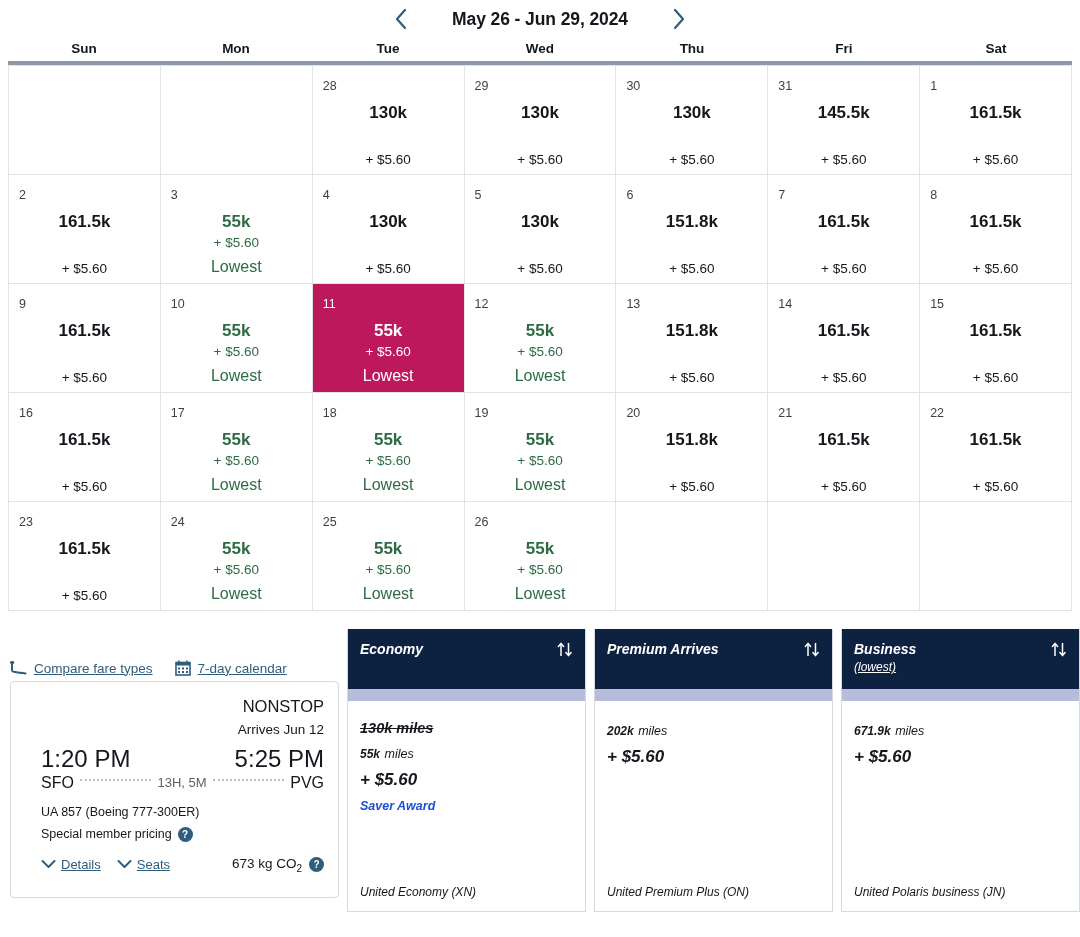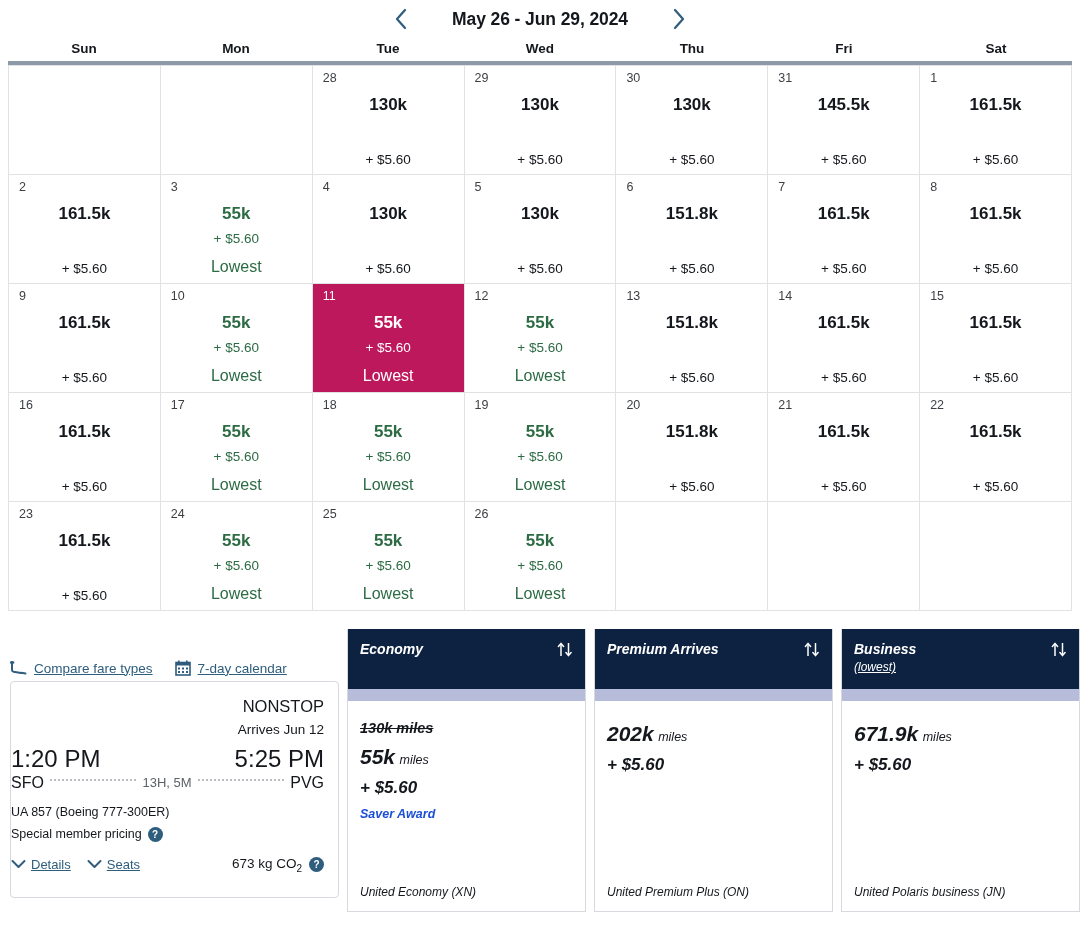--- a/index.html
+++ b/index.html
@@ -62,21 +62,21 @@
     display: grid;
     grid-template-columns: repeat(7, 1fr);
     grid-auto-rows: 109px;
     border-left: 1px solid #e0e2e5;
     border-top: 1px solid #e0e2e5;
   }
   .cell {
     border-right: 1px solid #e0e2e5;
     border-bottom: 1px solid #e0e2e5;
     position: relative;
-    padding: 6px 10px 4px 10px;
+    padding: 14px 10px 4px 10px;
     display: flex;
     flex-direction: column;
     cursor: pointer;
     background: #ffffff;
   }
   .cell.empty { cursor: default; }
   .cell-daynum {
     font-size: 12.5px;
     color: #3c3f43;
     line-height: 1.1;
@@ -145,21 +145,21 @@
     padding: 0 0 0 10px;
     margin-top: -52px;
   }
 
   
   .flight-card {
     width: 348px;
     margin-top: 52px;
     border: 1px solid #d6d9dd;
     border-radius: 4px;
-    padding: 12px 14px 12px 0;
+    padding: 12px 14px 12px 30px;
     height: 217px;
     position: relative;
     background: #fff;
   }
   .fc-right { text-align: right; }
   .fc-nonstop { font-size: 16.5px; color: #14171c; line-height: 1.5; }
   .fc-arrives { font-size: 13.5px; color: #14171c; line-height: 1.7; }
   .fc-times {
     display: flex;
     align-items: baseline;
@@ -234,21 +234,21 @@
     flex: 1;
     padding: 16px 12px 10px 12px;
     display: flex;
     flex-direction: column;
   }
   .strike {
     font-size: 14.5px; font-weight: bold; color: #14171c;
     text-decoration: line-through; line-height: 1.6;
   }
   .miles-line { line-height: 1.6; }
-  .miles-big { font-size: 21px; font-weight: bold; color: #14171c; }
+  .miles-big { font-size: 12px; font-weight: bold; color: #14171c; }
   .miles-unit { font-size: 12.5px; color: #14171c; }
   .tax-big { font-size: 17px; font-weight: bold; color: #14171c; line-height: 1.7; }
   .saver { font-size: 12.5px; font-weight: bold; color: #1c4fd8; line-height: 1.8; }
   .fare-foot {
     margin-top: auto;
     font-size: 12px;
     color: #14171c;
     padding-bottom: 2px;
   }
 </style>

